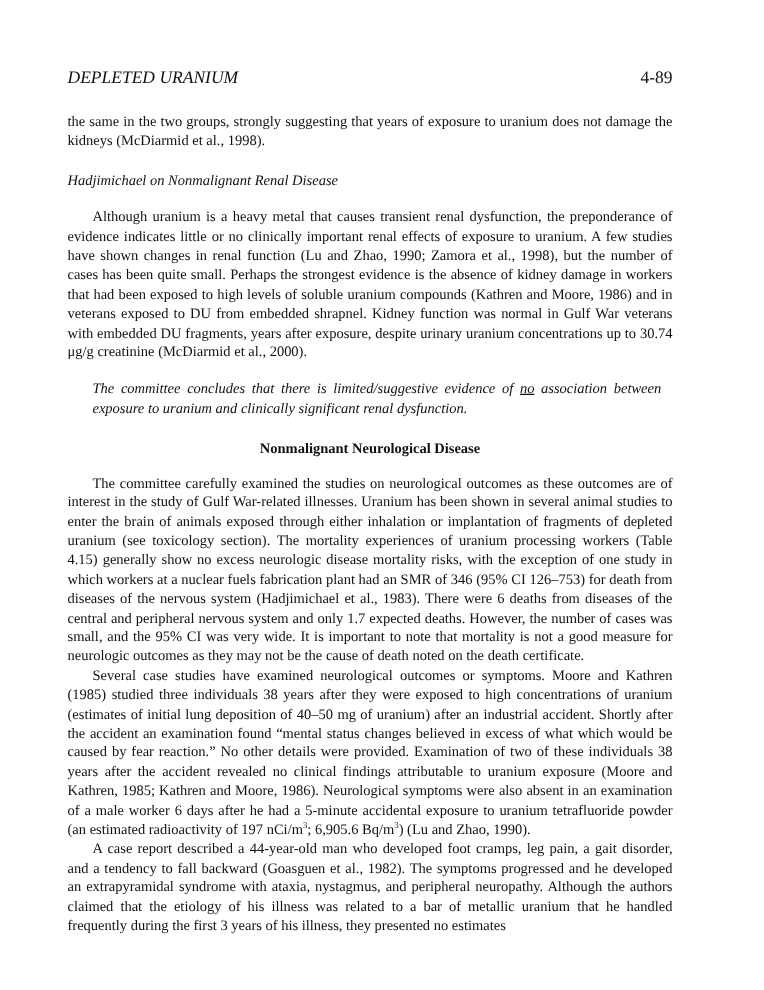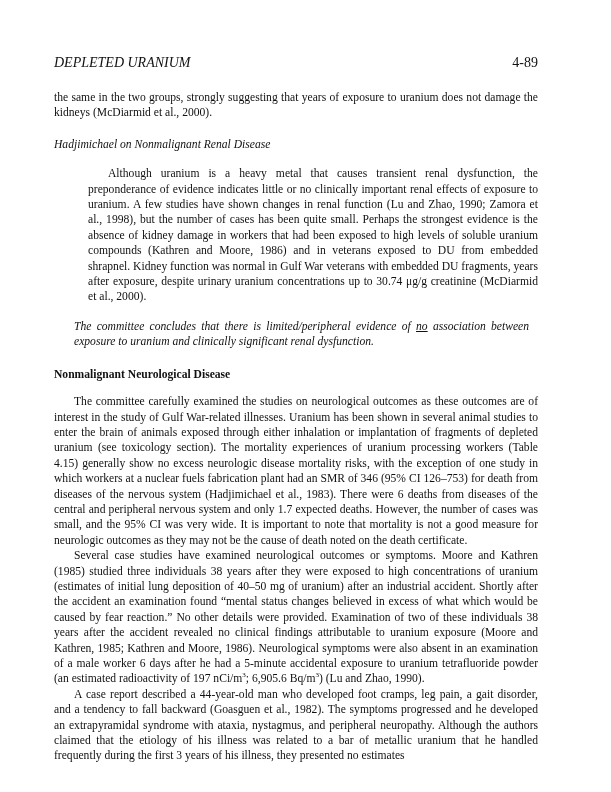--- a/index.html
+++ b/index.html
@@ -12,47 +12,47 @@
       position: absolute; top: 55px; left: 54px; width: 484px;
       font-size: 14px; display: flex; justify-content: space-between;
     }
     .header .title { font-style: italic; }
     .content {
       position: absolute; top: 90px; left: 54px; width: 484px;
       font-size: 11.6px; line-height: 15.4px; text-align: justify;
     }
     p { margin: 0; }
     .indent { text-indent: 20px; }
-    .gap { margin-top: 14px; margin-left: 34px; }
+    .gap { margin-top: 14px; }
     .subhead { font-style: italic; margin-top: 16px; }
     .conclusion {
       font-style: italic; margin: 14px 0 0 20px; width: 455px;
     }
     .conclusion u { }
     .section-head {
-      font-weight: bold; text-align: left; margin-top: 17px; margin-bottom: 12px;
+      font-weight: bold; text-align: center; margin-top: 17px; margin-bottom: 12px;
     }
     sup { font-size: 7px; line-height: 0; }
   </style>
 </head>
 <body>
 
 <div class="header">
   <span class="title">DEPLETED URANIUM</span>
   <span>4-89</span>
 </div>
 
 <div class="content">
-  <p>the same in the two groups, strongly suggesting that years of exposure to uranium does not damage the kidneys (McDiarmid et al., 2000).</p>
+  <p>the same in the two groups, strongly suggesting that years of exposure to uranium does not damage the kidneys (McDiarmid et al., 1998).</p>
 
   <p class="subhead">Hadjimichael on Nonmalignant Renal Disease</p>
 
   <p class="indent gap">Although uranium is a heavy metal that causes transient renal dysfunction, the preponderance of evidence indicates little or no clinically important renal effects of exposure to uranium. A few studies have shown changes in renal function (Lu and Zhao, 1990; Zamora et al., 1998), but the number of cases has been quite small. Perhaps the strongest evidence is the absence of kidney damage in workers that had been exposed to high levels of soluble uranium compounds (Kathren and Moore, 1986) and in veterans exposed to DU from embedded shrapnel. Kidney function was normal in Gulf War veterans with embedded DU fragments, years after exposure, despite urinary uranium concentrations up to 30.74 μg/g creatinine (McDiarmid et al., 2000).</p>
 
-  <p class="conclusion"><span>The committee concludes that there is limited/peripheral evidence of </span><u>no</u><span> association between exposure to uranium and clinically significant renal dysfunction.</span></p>
+  <p class="conclusion"><span>The committee concludes that there is limited/suggestive evidence of </span><u>no</u><span> association between exposure to uranium and clinically significant renal dysfunction.</span></p>
 
   <p class="section-head">Nonmalignant Neurological Disease</p>
 
   <p class="indent">The committee carefully examined the studies on neurological outcomes as these outcomes are of interest in the study of Gulf War-related illnesses. Uranium has been shown in several animal studies to enter the brain of animals exposed through either inhalation or implantation of fragments of depleted uranium (see toxicology section). The mortality experiences of uranium processing workers (Table 4.15) generally show no excess neurologic disease mortality risks, with the exception of one study in which workers at a nuclear fuels fabrication plant had an SMR of 346 (95% CI 126–753) for death from diseases of the nervous system (Hadjimichael et al., 1983). There were 6 deaths from diseases of the central and peripheral nervous system and only 1.7 expected deaths. However, the number of cases was small, and the 95% CI was very wide. It is important to note that mortality is not a good measure for neurologic outcomes as they may not be the cause of death noted on the death certificate.</p>
 
   <p class="indent"><span>Several case studies have examined neurological outcomes or symptoms. Moore and Kathren (1985) studied three individuals 38 years after they were exposed to high concentrations of uranium (estimates of initial lung deposition of 40–50 mg of uranium) after an industrial accident. Shortly after the accident an examination found “mental status changes believed in excess of what which would be caused by fear reaction.” No other details were provided. Examination of two of these individuals 38 years after the accident revealed no clinical findings attributable to uranium exposure (Moore and Kathren, 1985; Kathren and Moore, 1986). Neurological symptoms were also absent in an examination of a male worker 6 days after he had a 5-minute accidental exposure to uranium tetrafluoride powder (an estimated radioactivity of 197 nCi/m</span><sup>3</sup><span>; 6,905.6 Bq/m</span><sup>3</sup><span>) (Lu and Zhao, 1990).</span></p>
 
   <p class="indent">A case report described a 44-year-old man who developed foot cramps, leg pain, a gait disorder, and a tendency to fall backward (Goasguen et al., 1982). The symptoms progressed and he developed an extrapyramidal syndrome with ataxia, nystagmus, and peripheral neuropathy. Although the authors claimed that the etiology of his illness was related to a bar of metallic uranium that he handled frequently during the first 3 years of his illness, they presented no estimates</p>
 </div>
 

